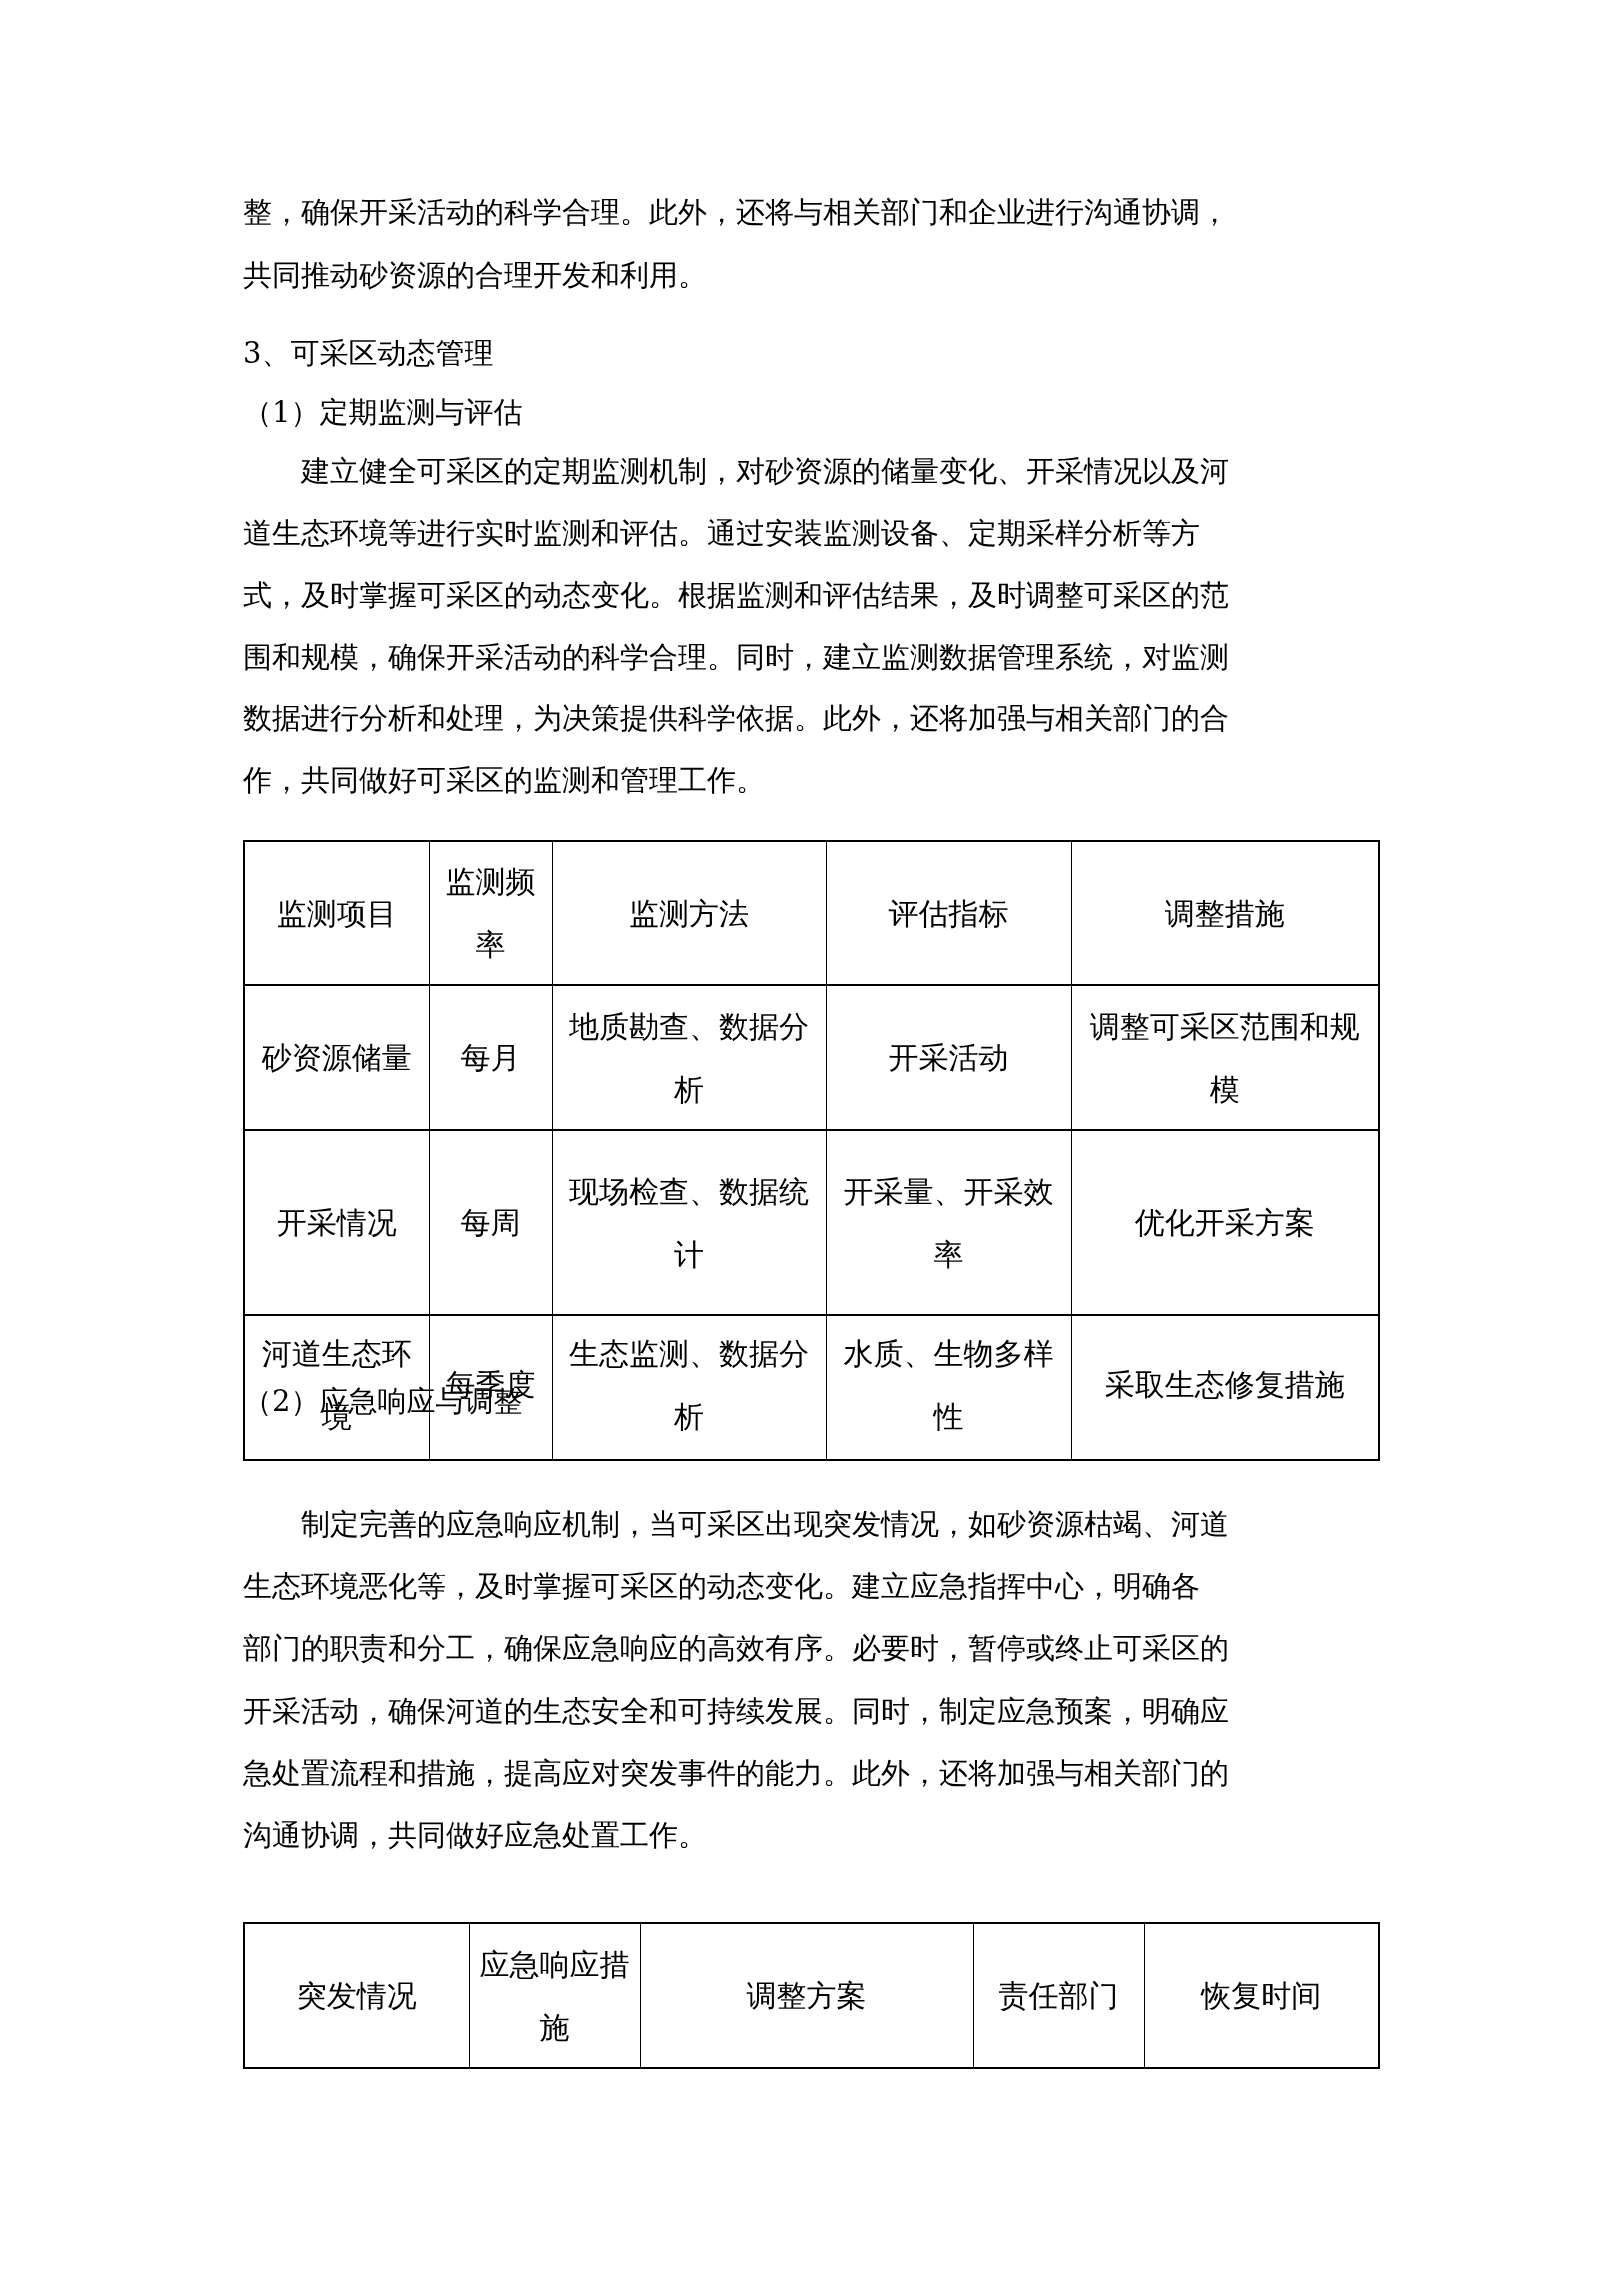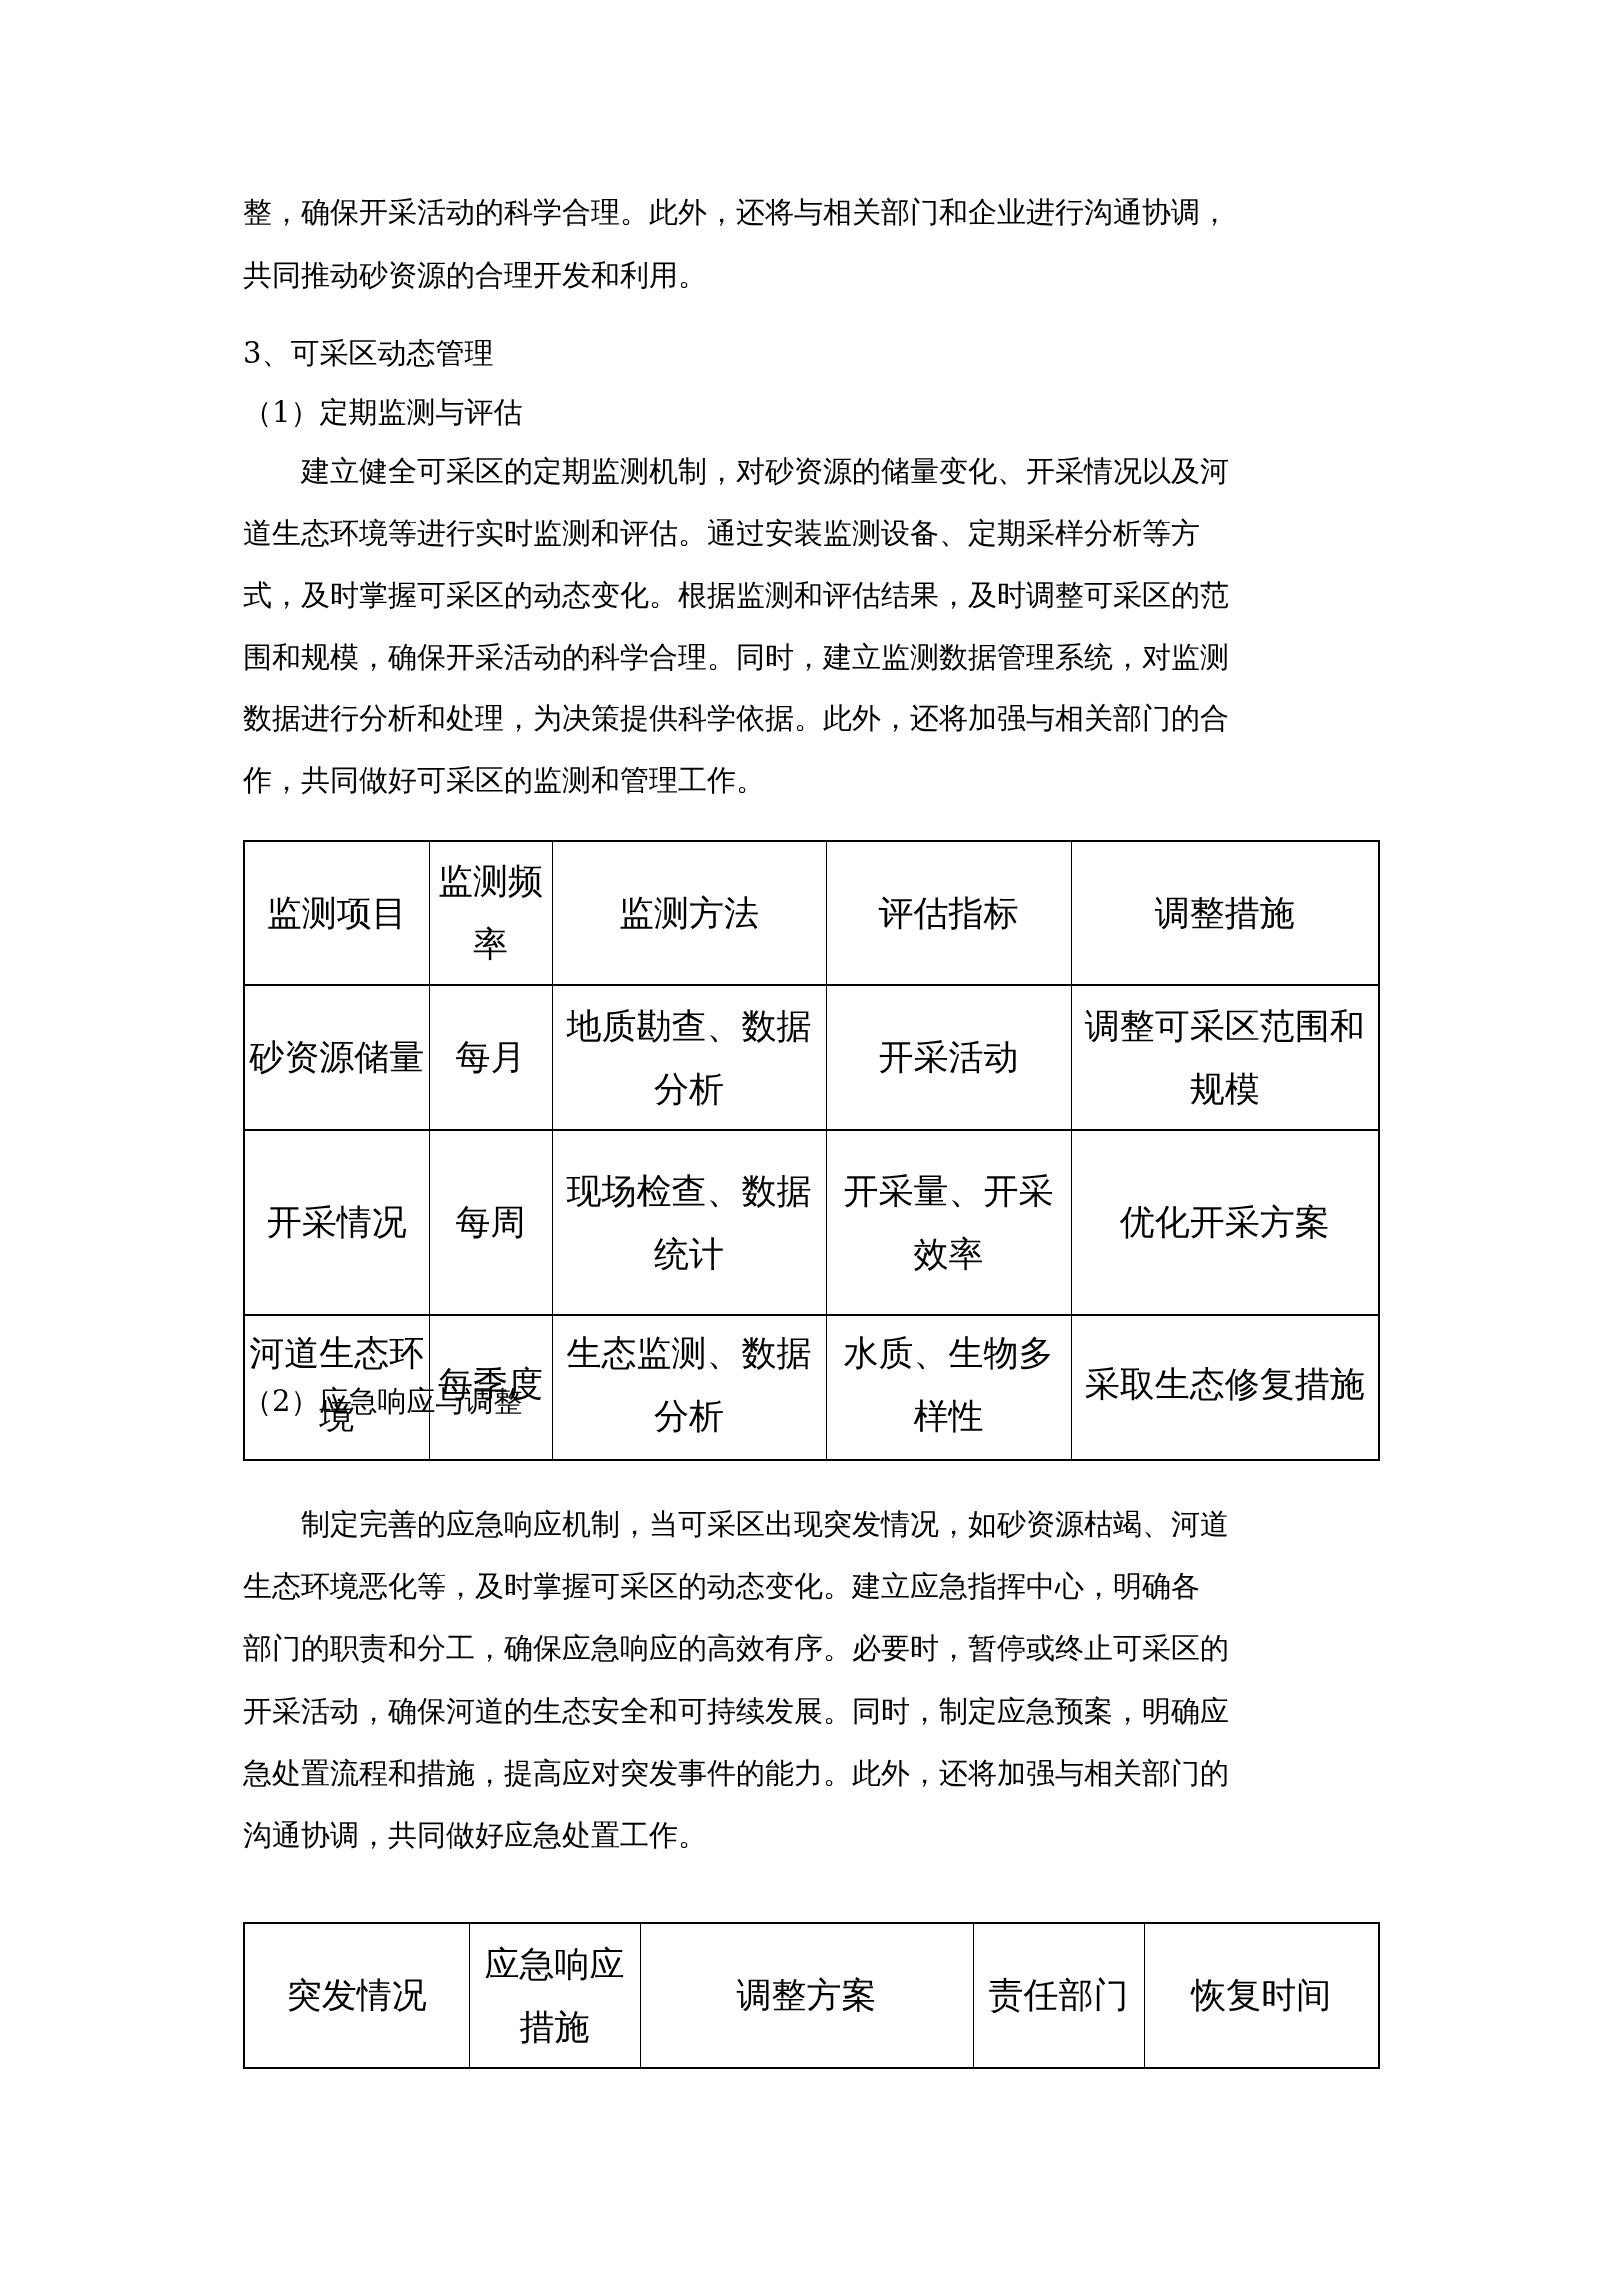--- a/index.html
+++ b/index.html
@@ -9,21 +9,21 @@
       color: #000000;
     }
     .page { position: absolute; left: 243px; top: 0; width: 1135px; }
     .line {
       position: absolute; left: 0; white-space: nowrap;
       font-size: 29px; line-height: 39px; height: 39px;
     }
     .indent { padding-left: 58px; }
     table.grid {
       position: absolute; left: 0; border-collapse: collapse;
-      font-size: 35px; line-height: 63px; table-layout: fixed;
+      font-size: 30px; line-height: 63px; table-layout: fixed;
     }
     table.grid td {
       border: 1.3px solid #000; text-align: center; vertical-align: middle;
       padding: 0 3.9px; overflow: hidden;
     }
     table.grid tr.row-thick td { border-top: 2.6px solid #000; }
     table.grid { border: 2.6px solid #000; }
     .cell-text { display: block; word-break: break-all; line-height: 63px; }
   </style>
 </head>

